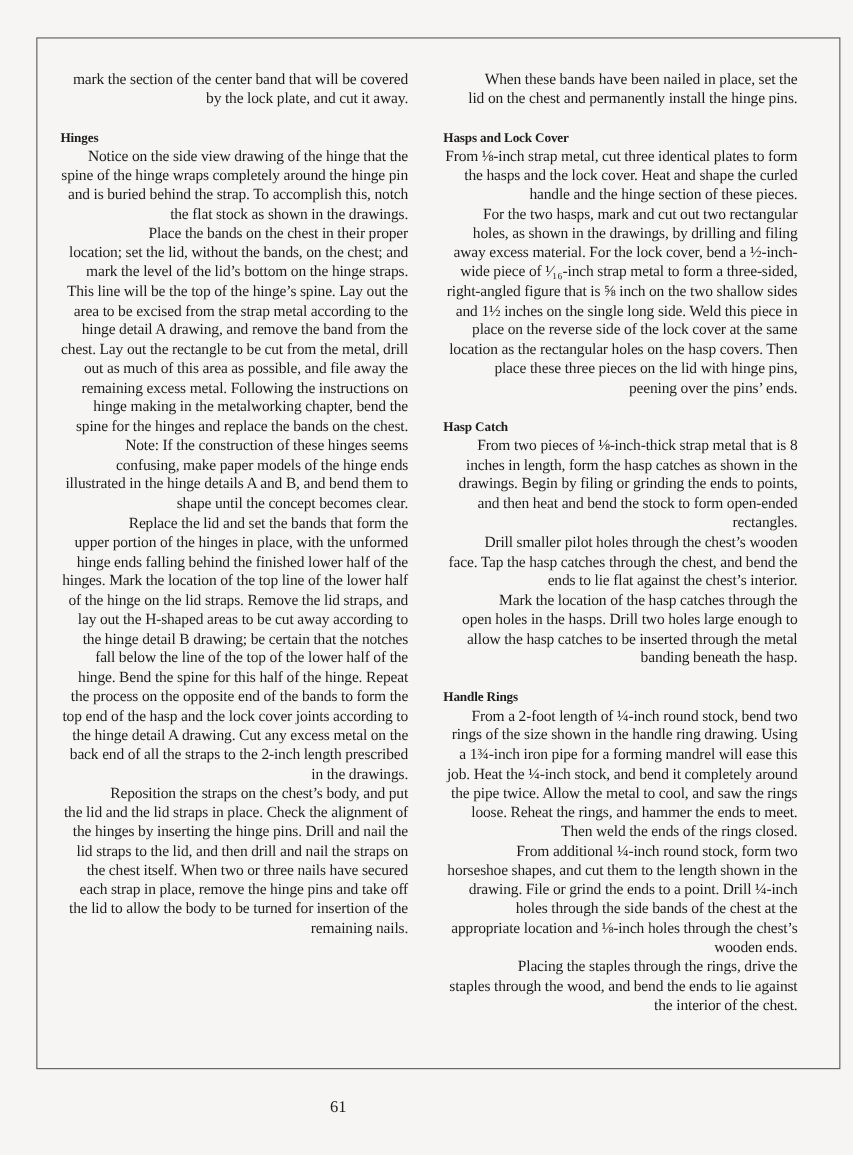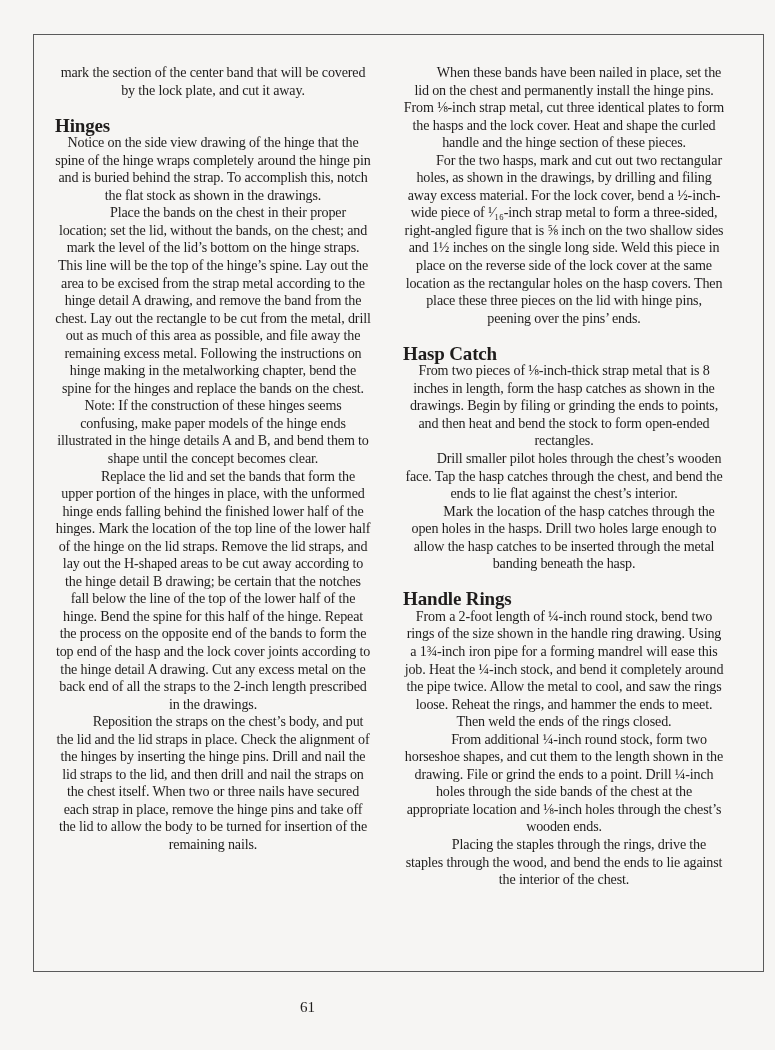--- a/index.html
+++ b/index.html
@@ -20,25 +20,25 @@
     .col {
       position: absolute;
       top: 64px;
       width: 316px;
       font-size: 14.1px;
       line-height: 17.55px;
       letter-spacing: -0.15px;
     }
     .col.left { left: 55px; }
     .col.right { left: 403px; width: 322px; }
-    .col p { margin: 0; text-align: center; }
+    .col p { margin: 0; text-align: right; }
     .col p.indent { text-indent: 30px; }
     .col h3 {
       margin: 17.5px 0 0 0;
-      font-size: 19px;
+      font-size: 12px;
       font-weight: bold;
       line-height: 17.55px;
       font-family: Liberation Serif, serif;
     }
     .page-number {
       position: absolute;
       left: 0; width: 615px;
       top: 999px;
       text-align: center;
       font-size: 15px;
@@ -56,20 +56,21 @@
   <p>Notice on the side view drawing of the hinge that the spine of the hinge wraps completely around the hinge pin and is buried behind the strap. To accomplish this, notch the flat stock as shown in the drawings.</p>
   <p class="indent">Place the bands on the chest in their proper location; set the lid, without the bands, on the chest; and mark the level of the lid’s bottom on the hinge straps. This line will be the top of the hinge’s spine. Lay out the area to be excised from the strap metal according to the hinge detail A drawing, and remove the band from the chest. Lay out the rectangle to be cut from the metal, drill out as much of this area as possible, and file away the remaining excess metal. Following the instructions on hinge making in the metalworking chapter, bend the spine for the hinges and replace the bands on the chest. Note: If the construction of these hinges seems confusing, make paper models of the hinge ends illustrated in the hinge details A and B, and bend them to shape until the concept becomes clear.</p>
   <p class="indent">Replace the lid and set the bands that form the upper portion of the hinges in place, with the unformed hinge ends falling behind the finished lower half of the hinges. Mark the location of the top line of the lower half of the hinge on the lid straps. Remove the lid straps, and lay out the H-shaped areas to be cut away according to the hinge detail B drawing; be certain that the notches fall below the line of the top of the lower half of the hinge. Bend the spine for this half of the hinge. Repeat the process on the opposite end of the bands to form the top end of the hasp and the lock cover joints according to the hinge detail A drawing. Cut any excess metal on the back end of all the straps to the 2-inch length prescribed in the drawings.</p>
   <p class="indent">Reposition the straps on the chest’s body, and put the lid and the lid straps in place. Check the alignment of the hinges by inserting the hinge pins. Drill and nail the lid straps to the lid, and then drill and nail the straps on the chest itself. When two or three nails have secured each strap in place, remove the hinge pins and take off the lid to allow the body to be turned for insertion of the remaining nails.</p>
 
 </div>
 
 <div class="col right">
   <p class="indent">When these bands have been nailed in place, set the lid on the chest and permanently install the hinge pins.</p>
 
+  <h3>Hasps and Lock Cover</h3>
   <p>From ⅛-inch strap metal, cut three identical plates to form the hasps and the lock cover. Heat and shape the curled handle and the hinge section of these pieces.</p>
   <p class="indent">For the two hasps, mark and cut out two rectangular holes, as shown in the drawings, by drilling and filing away excess material. For the lock cover, bend a ½-inch-wide piece of ¹⁄₁₆-inch strap metal to form a three-sided, right-angled figure that is ⅝ inch on the two shallow sides and 1½ inches on the single long side. Weld this piece in place on the reverse side of the lock cover at the same location as the rectangular holes on the hasp covers. Then place these three pieces on the lid with hinge pins, peening over the pins’ ends.</p>
 
   <h3>Hasp Catch</h3>
   <p>From two pieces of ⅛-inch-thick strap metal that is 8 inches in length, form the hasp catches as shown in the drawings. Begin by filing or grinding the ends to points, and then heat and bend the stock to form open-ended rectangles.</p>
   <p class="indent">Drill smaller pilot holes through the chest’s wooden face. Tap the hasp catches through the chest, and bend the ends to lie flat against the chest’s interior.</p>
   <p class="indent">Mark the location of the hasp catches through the open holes in the hasps. Drill two holes large enough to allow the hasp catches to be inserted through the metal banding beneath the hasp.</p>
 
   <h3>Handle Rings</h3>
   <p>From a 2-foot length of ¼-inch round stock, bend two rings of the size shown in the handle ring drawing. Using a 1¾-inch iron pipe for a forming mandrel will ease this job. Heat the ¼-inch stock, and bend it completely around the pipe twice. Allow the metal to cool, and saw the rings loose. Reheat the rings, and hammer the ends to meet. Then weld the ends of the rings closed.</p>

